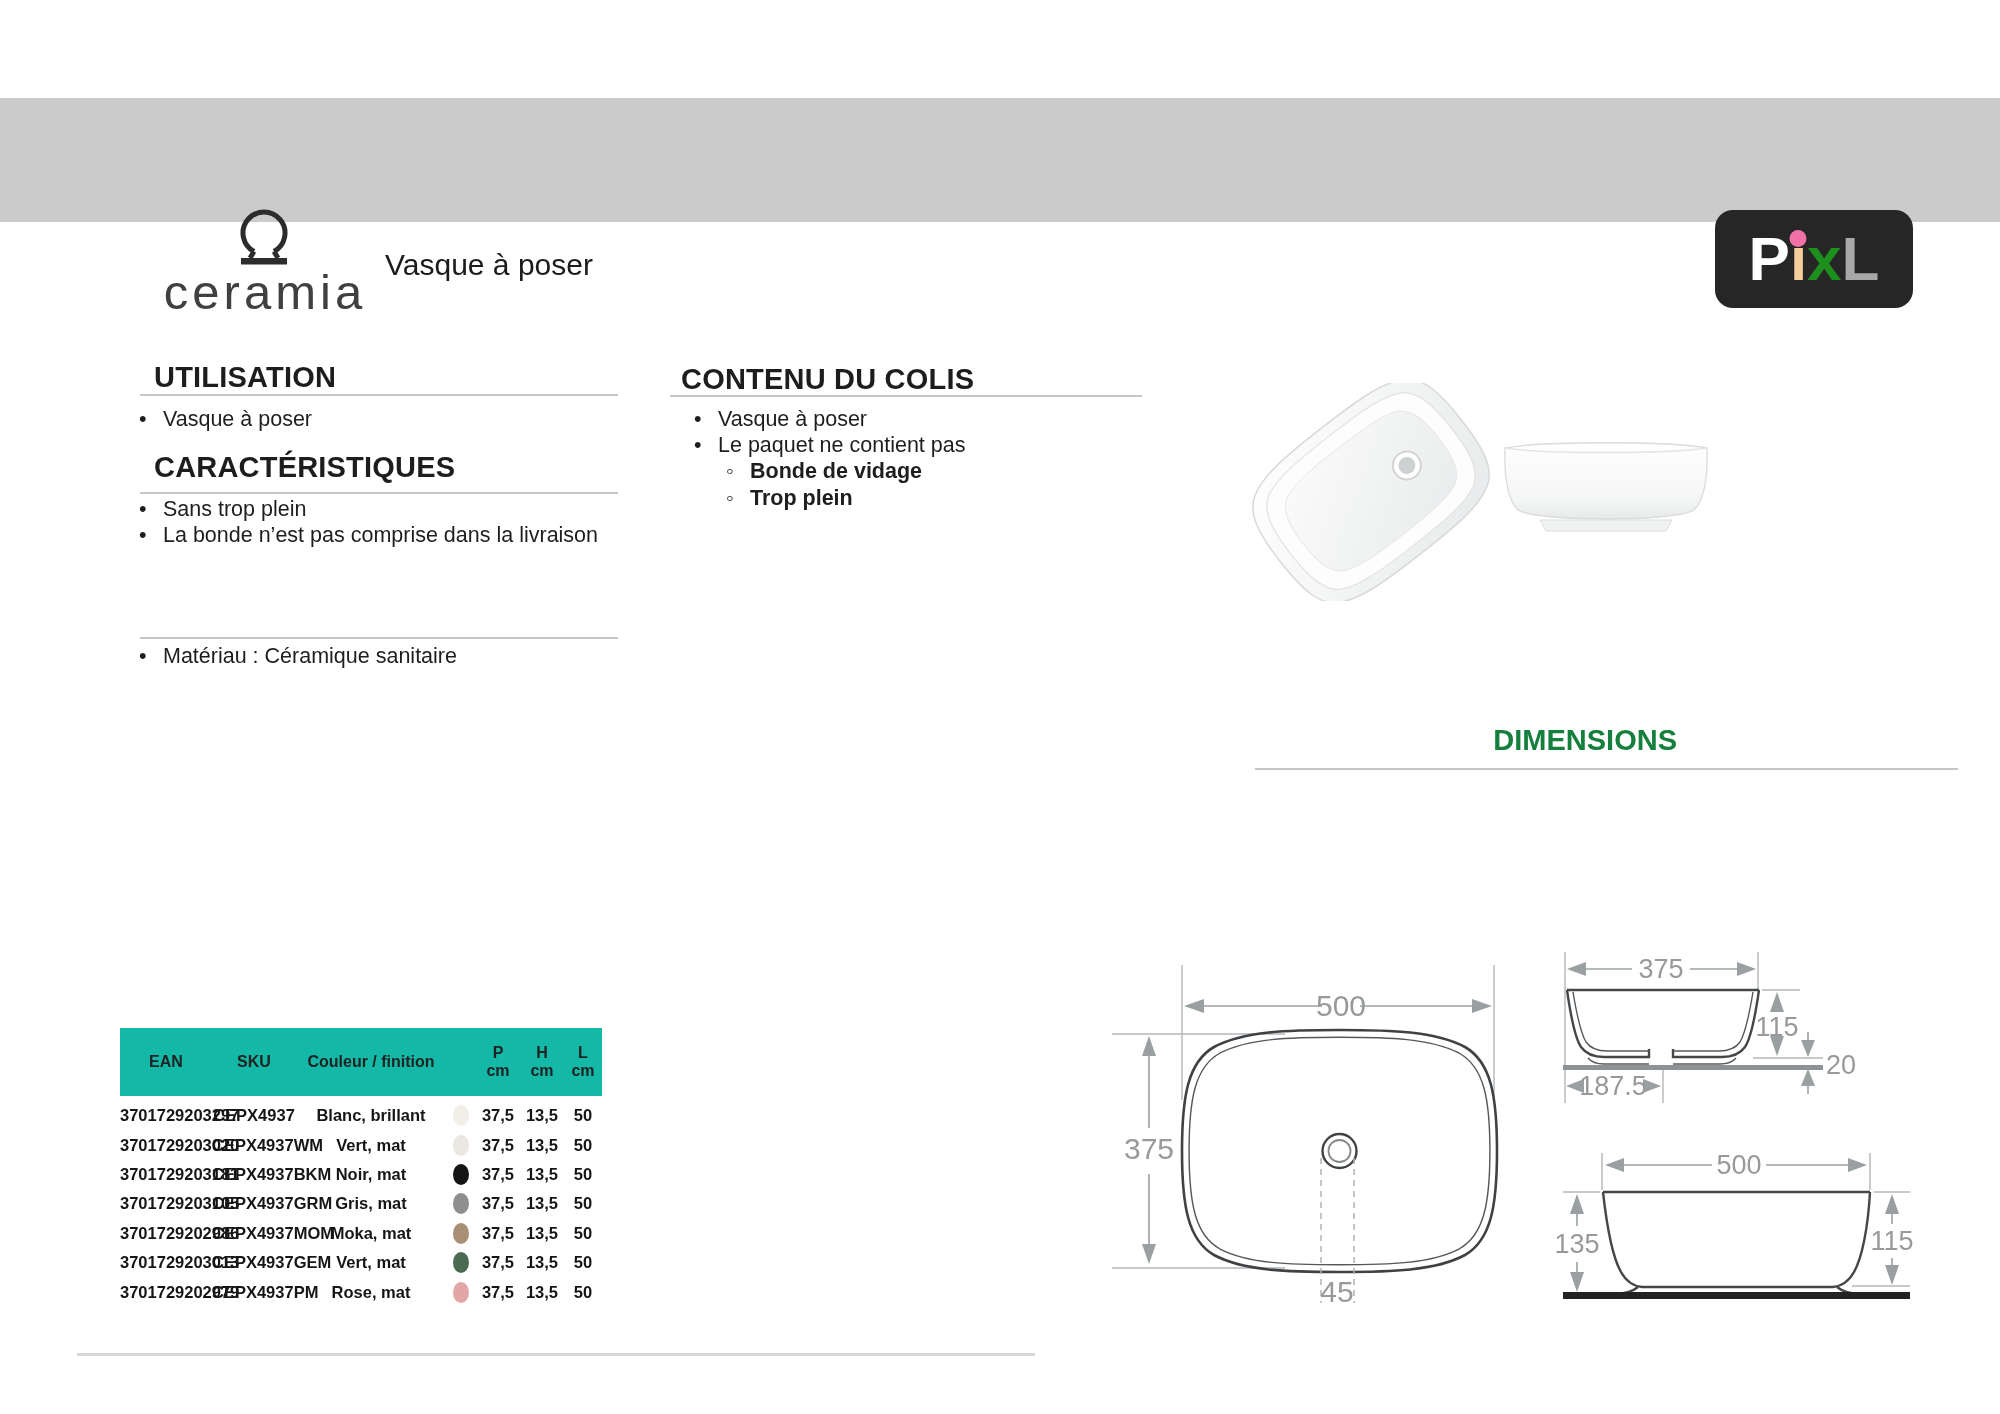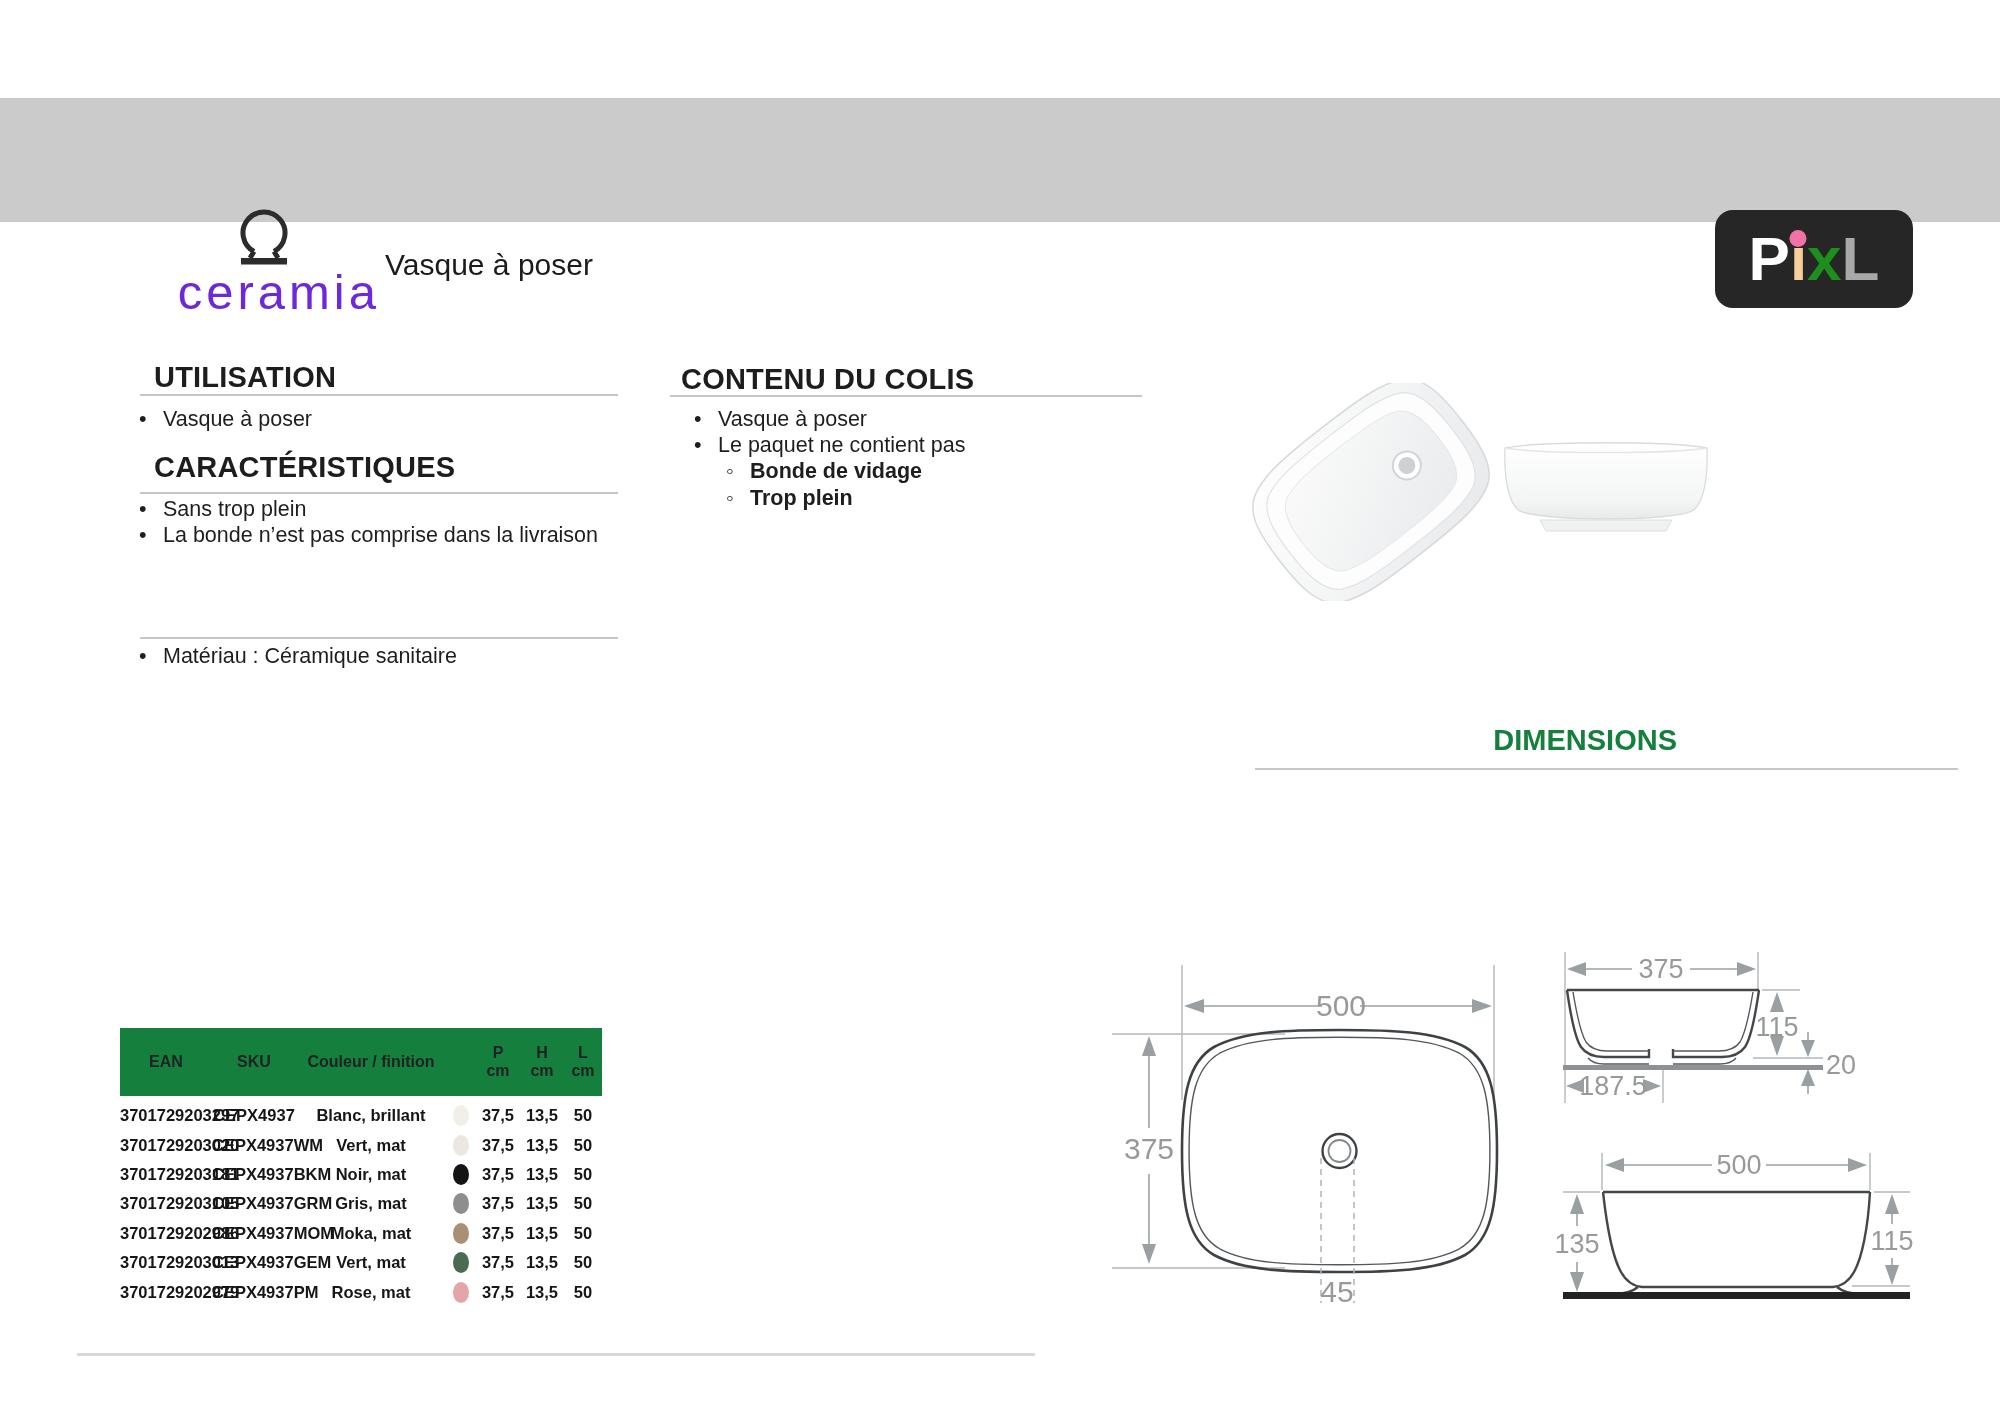--- a/index.html
+++ b/index.html
@@ -2,22 +2,22 @@
 <html><head>
 <meta charset="utf-8">
 <style>
   html,body{margin:0;padding:0;background:#fff;}
   .page{position:relative;width:2000px;height:1414px;background:#ffffff;overflow:hidden;
         font-family:"Liberation Sans",sans-serif;color:#1c1c1c;}
 
   
   .band{position:absolute;left:0;top:98px;width:2000px;height:124px;background:#cbcbcb;}
   .brand-icon{position:absolute;left:238px;top:108px;}
-  .brand-name{position:absolute;left:150px;top:166px;width:230px;text-align:right;
-              font-size:49px;font-weight:400;letter-spacing:4px;color:#6d28d9;}
+  .brand-name{position:absolute;left:150px;top:166px;width:230px;text-align:center;
+              font-size:49px;font-weight:400;letter-spacing:4px;color:#404040;}
   .page-title{position:absolute;left:385px;top:150px;font-size:30px;color:#1b1b1b;}
   .pixl{position:absolute;left:1715px;top:112px;width:198px;height:98px;background:#262626;
         border-radius:18px;display:flex;align-items:center;justify-content:center;
         font-weight:700;font-size:62px;line-height:62px;}
   .pixl span{display:inline-block;}
   .pixl .lp{color:#ffffff;}
   .pixl .li{color:#f6cf9b;position:relative;}
   .pixl .li .dot{position:absolute;left:50%;top:2px;transform:translateX(-50%);
                  width:17px;height:17px;border-radius:50%;background:#f272a8;}
   .pixl .lx{color:#1d8f1d;}
@@ -33,21 +33,21 @@
   ul.blist li.sub{margin-left:32px;font-weight:bold;}
   ul.blist li.sub::before{content:"◦";font-weight:700;}
 
   
   .dim-title{position:absolute;left:1377px;top:724px;width:300px;text-align:right;
              font-size:29px;font-weight:700;color:#15803d;}
 
   
   .spec-table{position:absolute;left:120px;top:1028px;width:482px;}
   .thead,.tr{display:grid;grid-template-columns:92px 84px 150px 30px 44px 44px 38px;align-items:center;}
-  .thead{height:68px;background:#15803d;font-weight:700;font-size:16px;color:#222;text-align:center;}
+  .thead{height:68px;background:#14b8a6;font-weight:700;font-size:16px;color:#222;text-align:center;}
   .thead .two{display:flex;flex-direction:column;line-height:18px;}
   .tbody{padding-top:5px;}
   .tr{height:29.4px;font-size:16.5px;font-weight:700;color:#161616;text-align:center;}
   .swatch{display:inline-block;width:16px;height:21px;border-radius:50%;}
   .c-swatch{text-align:center;line-height:0;}
 
   .sep-line{position:absolute;left:77px;top:1353px;width:958px;height:3px;background:#d8d8d8;}
 
   .photo,.tech{position:absolute;}
   svg text{font-family:"Liberation Sans",sans-serif;}

